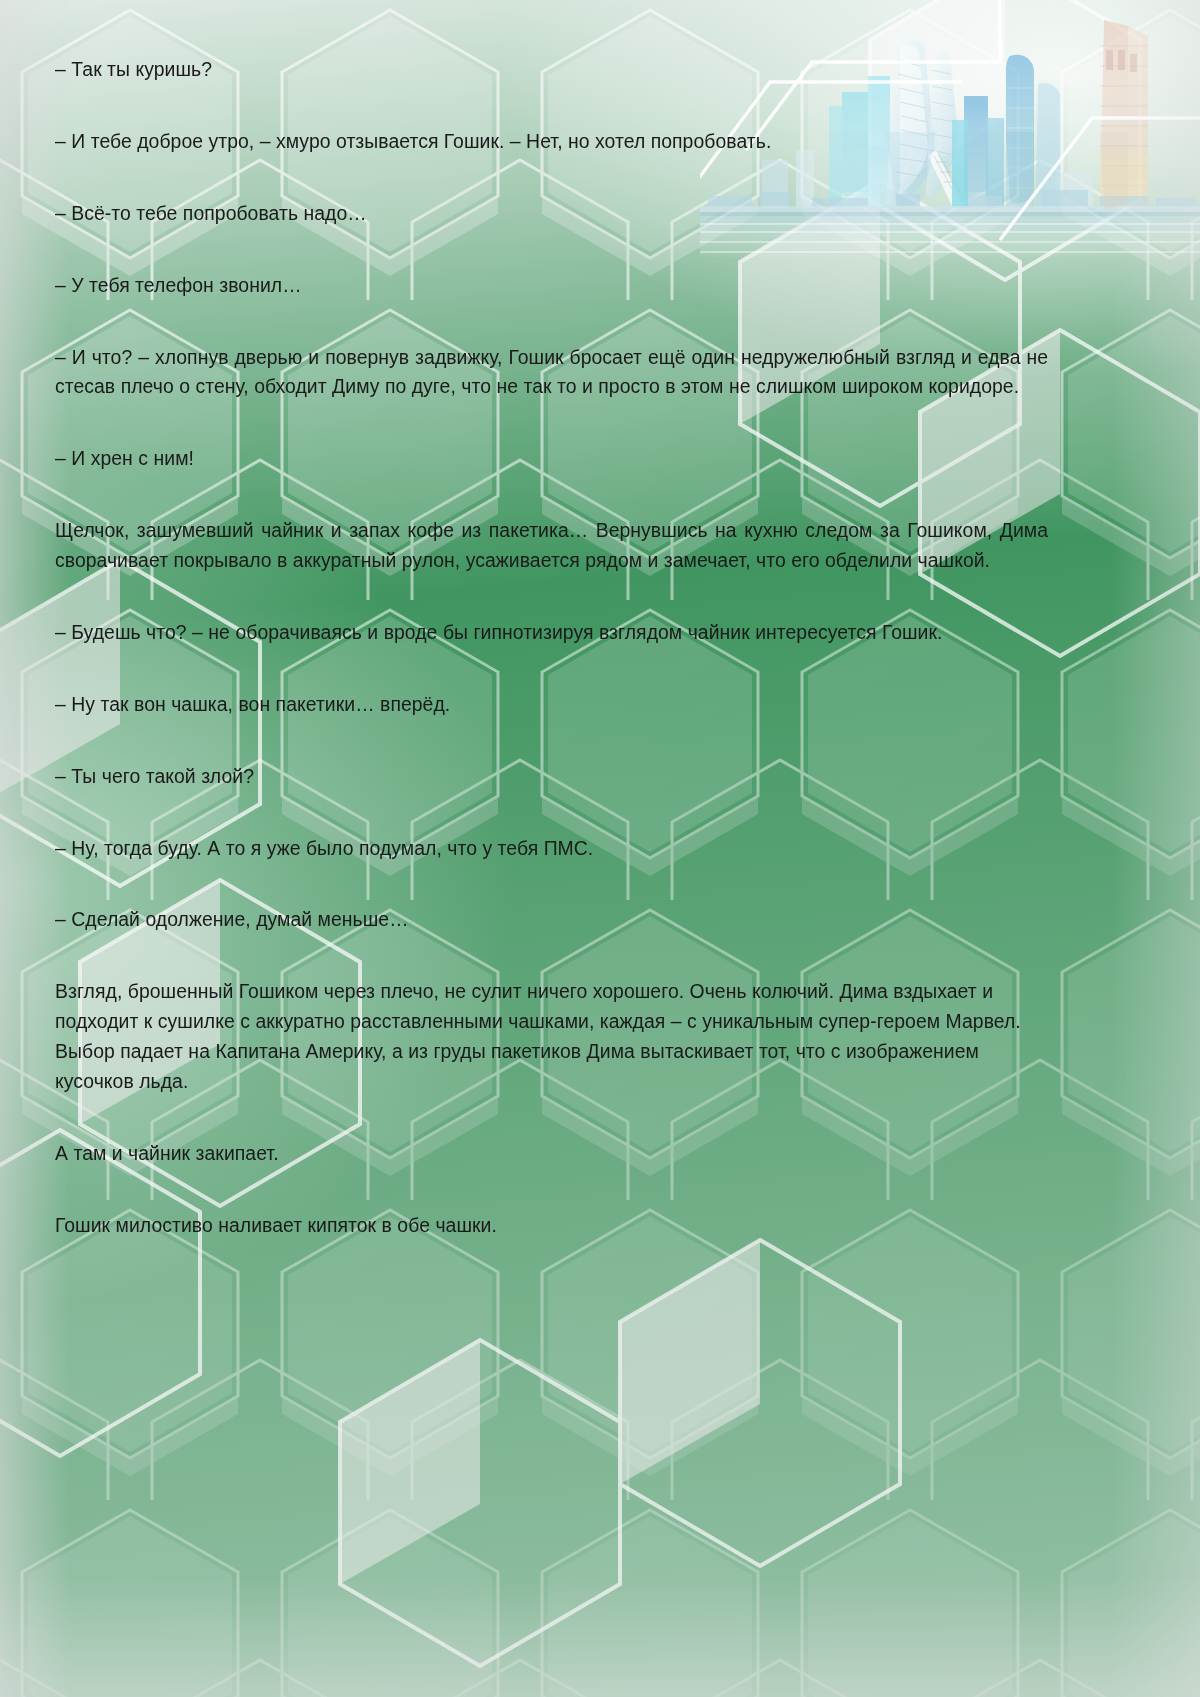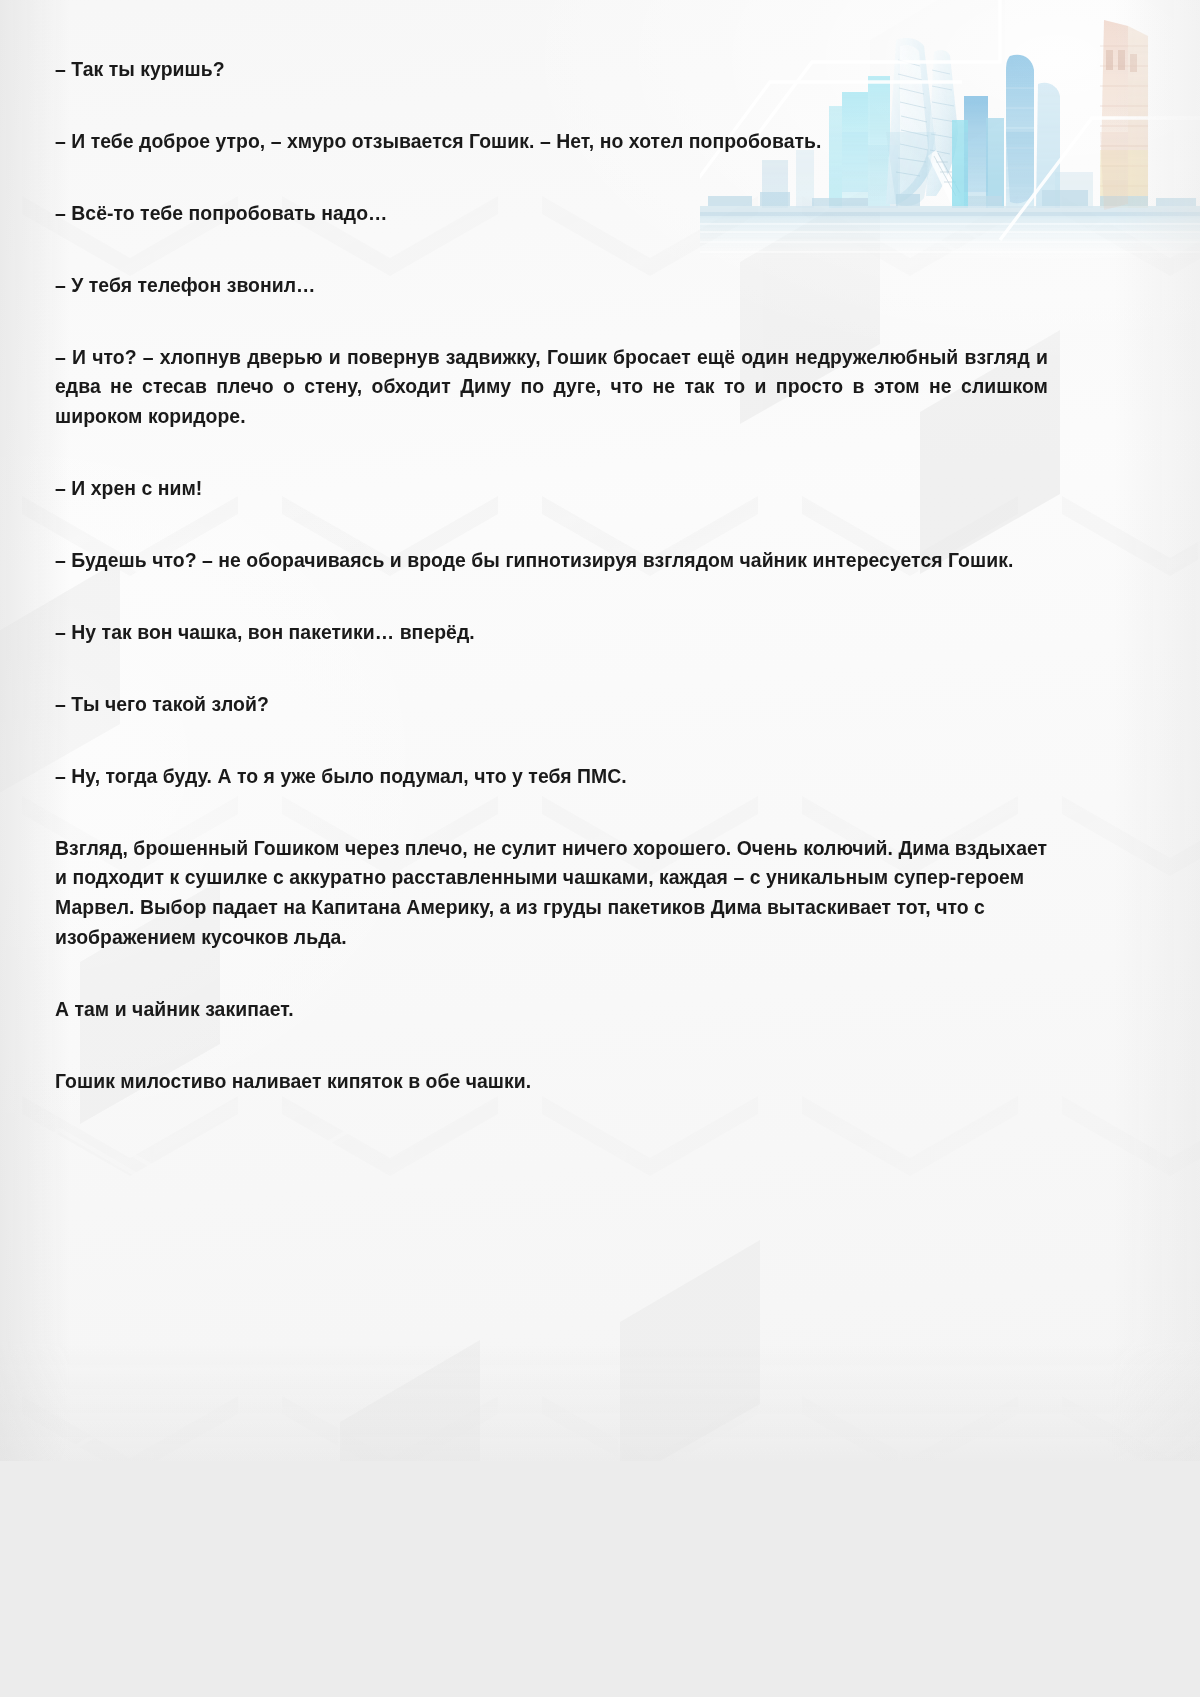--- a/index.html
+++ b/index.html
@@ -11,24 +11,23 @@
     width: 1200px;
     height: 1697px;
     background: #ececec;
     font-family: "Liberation Sans", "DejaVu Sans", sans-serif;
     overflow: hidden;
   }
 
   #page {
     position: relative;
     width: 1200px;
-    height: 1461px;
-    background: #ffffff;
+    height: 1697px;
+    background: #15803d;
     overflow: hidden;
-    font-weight: bold;
   }
 
   
   .bg-layer {
     position: absolute;
     inset: 0;
     pointer-events: none;
   }
 
   #hex-pattern { opacity: 1; }
@@ -293,22 +292,24 @@
 
   <div class="bg-layer" id="vignette"></div>
 
   <main id="content">
     <p class="para">– Так ты куришь?</p>
     <p class="para">– И тебе доброе утро, – хмуро отзывается Гошик. – Нет, но хотел попробовать.</p>
     <p class="para">– Всё-то тебе попробовать надо…</p>
     <p class="para">– У тебя телефон звонил…</p>
     <p class="para">– И что? – хлопнув дверью и повернув задвижку, Гошик бросает ещё один недружелюбный взгляд и едва не стесав плечо о стену, обходит Диму по дуге, что не так то и просто в этом не слишком широком коридоре.</p>
     <p class="para">– И хрен с ним!</p>
+    <p class="para">Щелчок, зашумевший чайник и запах кофе из пакетика… Вернувшись на кухню следом за Гошиком, Дима сворачивает покрывало в аккуратный рулон, усаживается рядом и замечает, что его обделили чашкой.</p>
     <p class="para">– Будешь что? – не оборачиваясь и вроде бы гипнотизируя взглядом чайник интересуется Гошик.</p>
     <p class="para">– Ну так вон чашка, вон пакетики… вперёд.</p>
     <p class="para">– Ты чего такой злой?</p>
     <p class="para">– Ну, тогда буду. А то я уже было подумал, что у тебя ПМС.</p>
+    <p class="para">– Сделай одолжение, думай меньше…</p>
     <p class="para left">Взгляд, брошенный Гошиком через плечо, не сулит ничего хорошего. Очень колючий. Дима вздыхает и подходит к сушилке с аккуратно расставленными чашками, каждая – с уникальным супер-героем Марвел. Выбор падает на Капитана Америку, а из груды пакетиков Дима вытаскивает тот, что с изображением кусочков льда.</p>
     <p class="para left">А там и чайник закипает.</p>
     <p class="para left">Гошик милостиво наливает кипяток в обе чашки.</p>
   </main>
 
 </div>
 
 </body></html>

